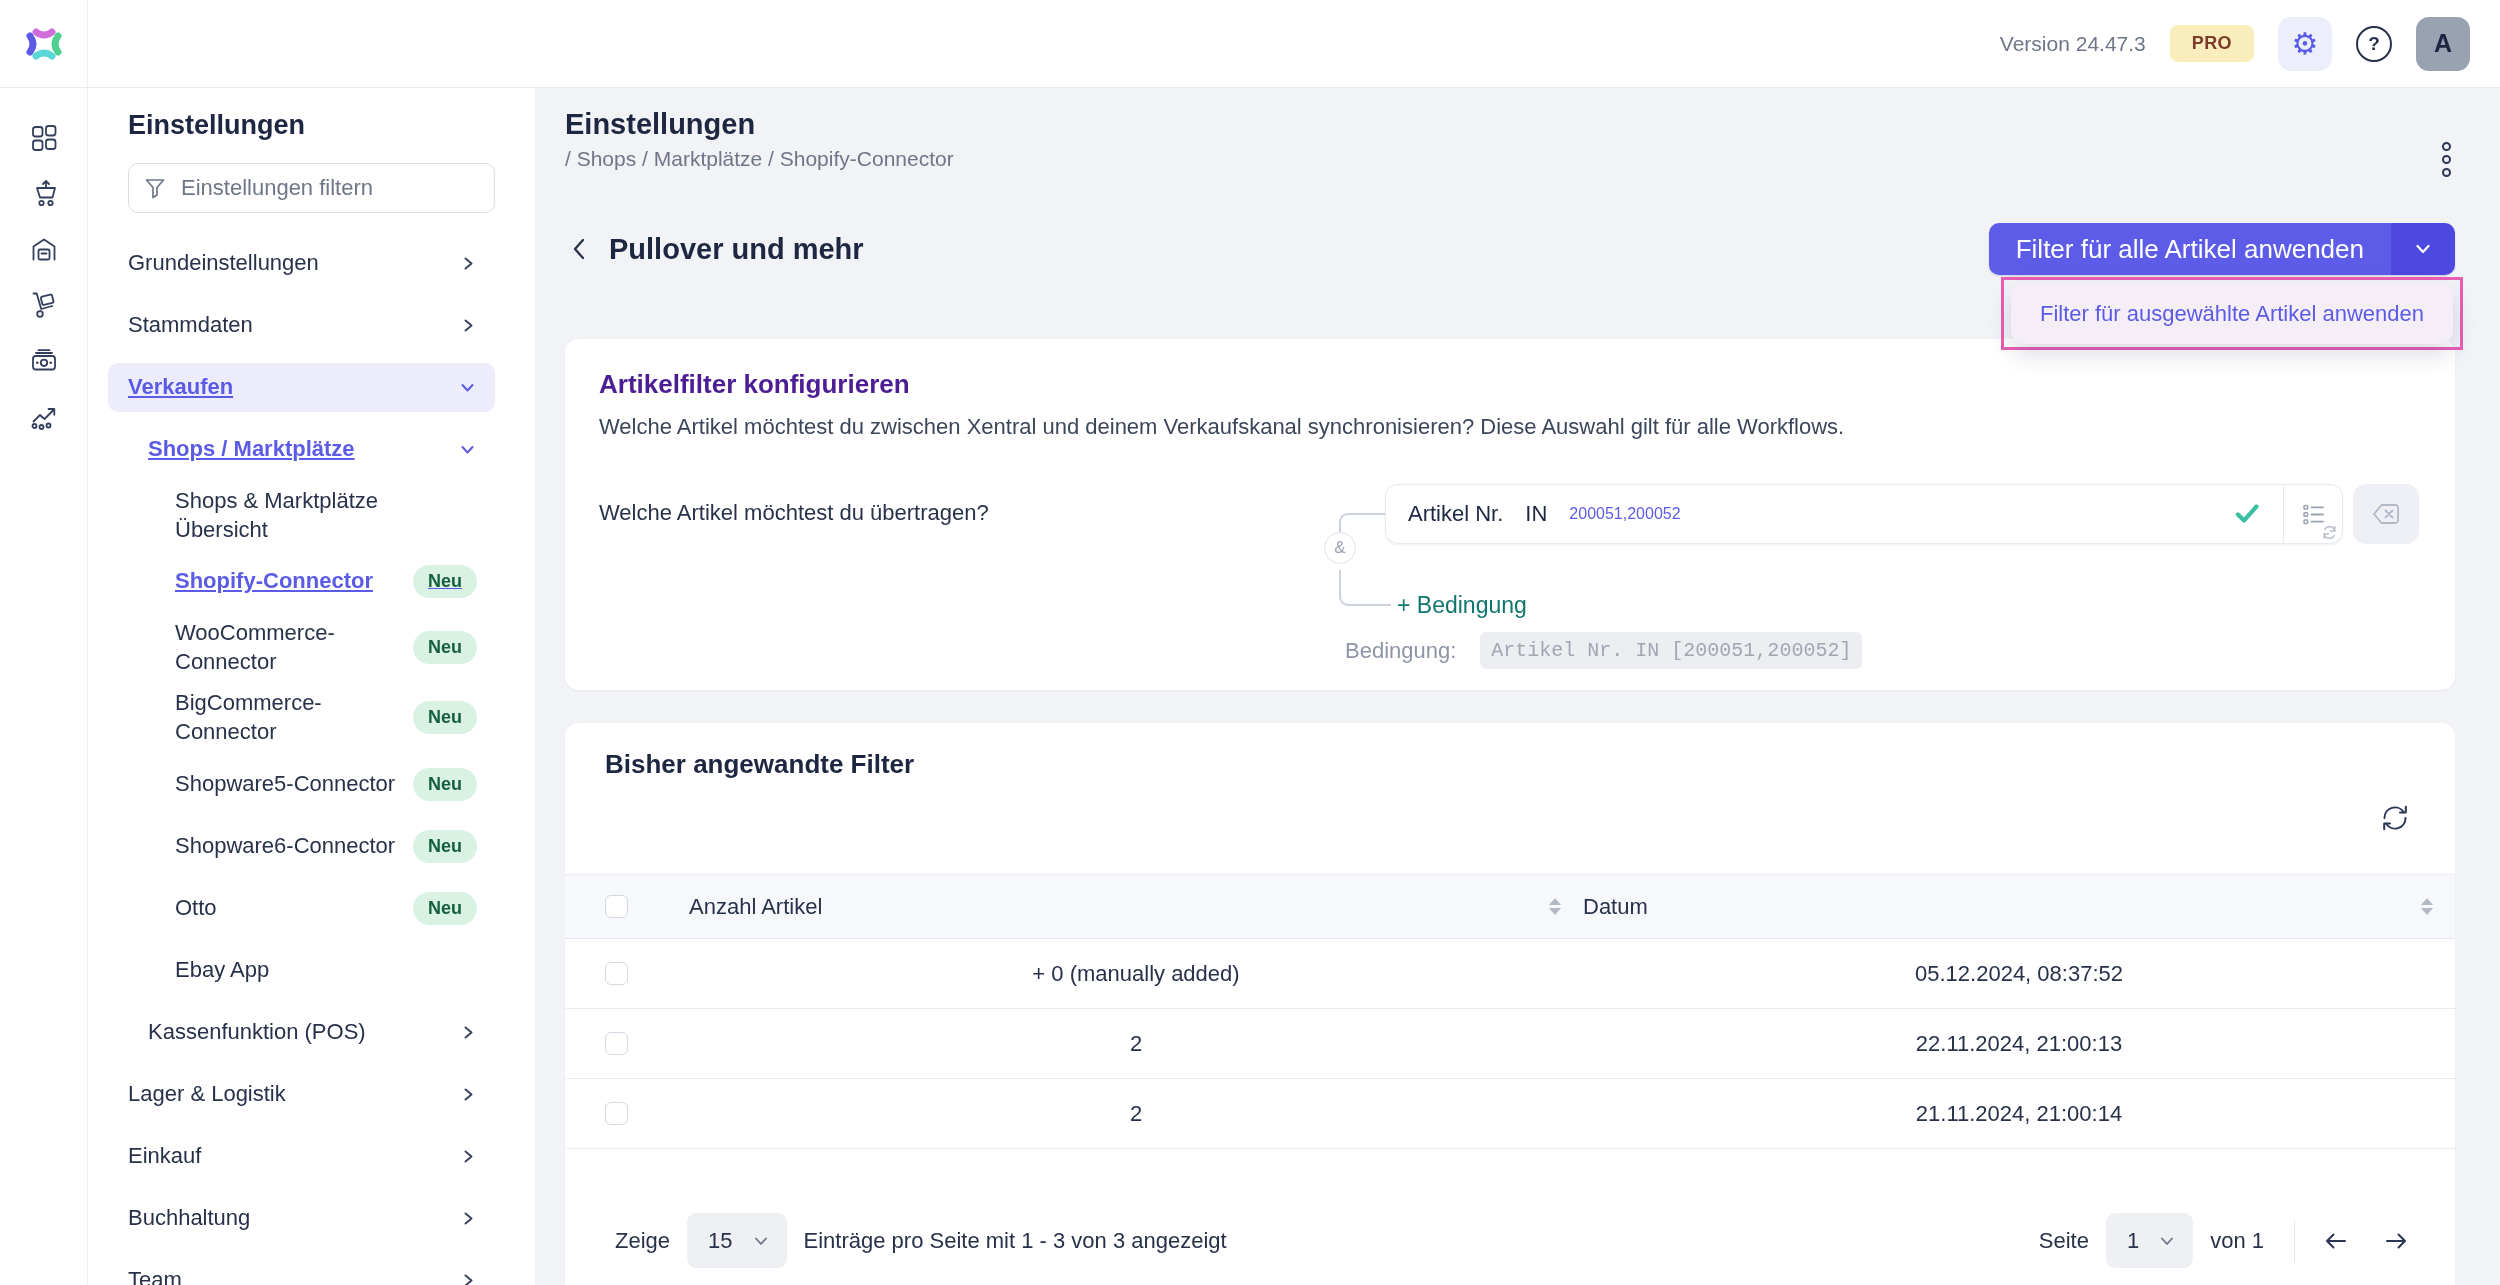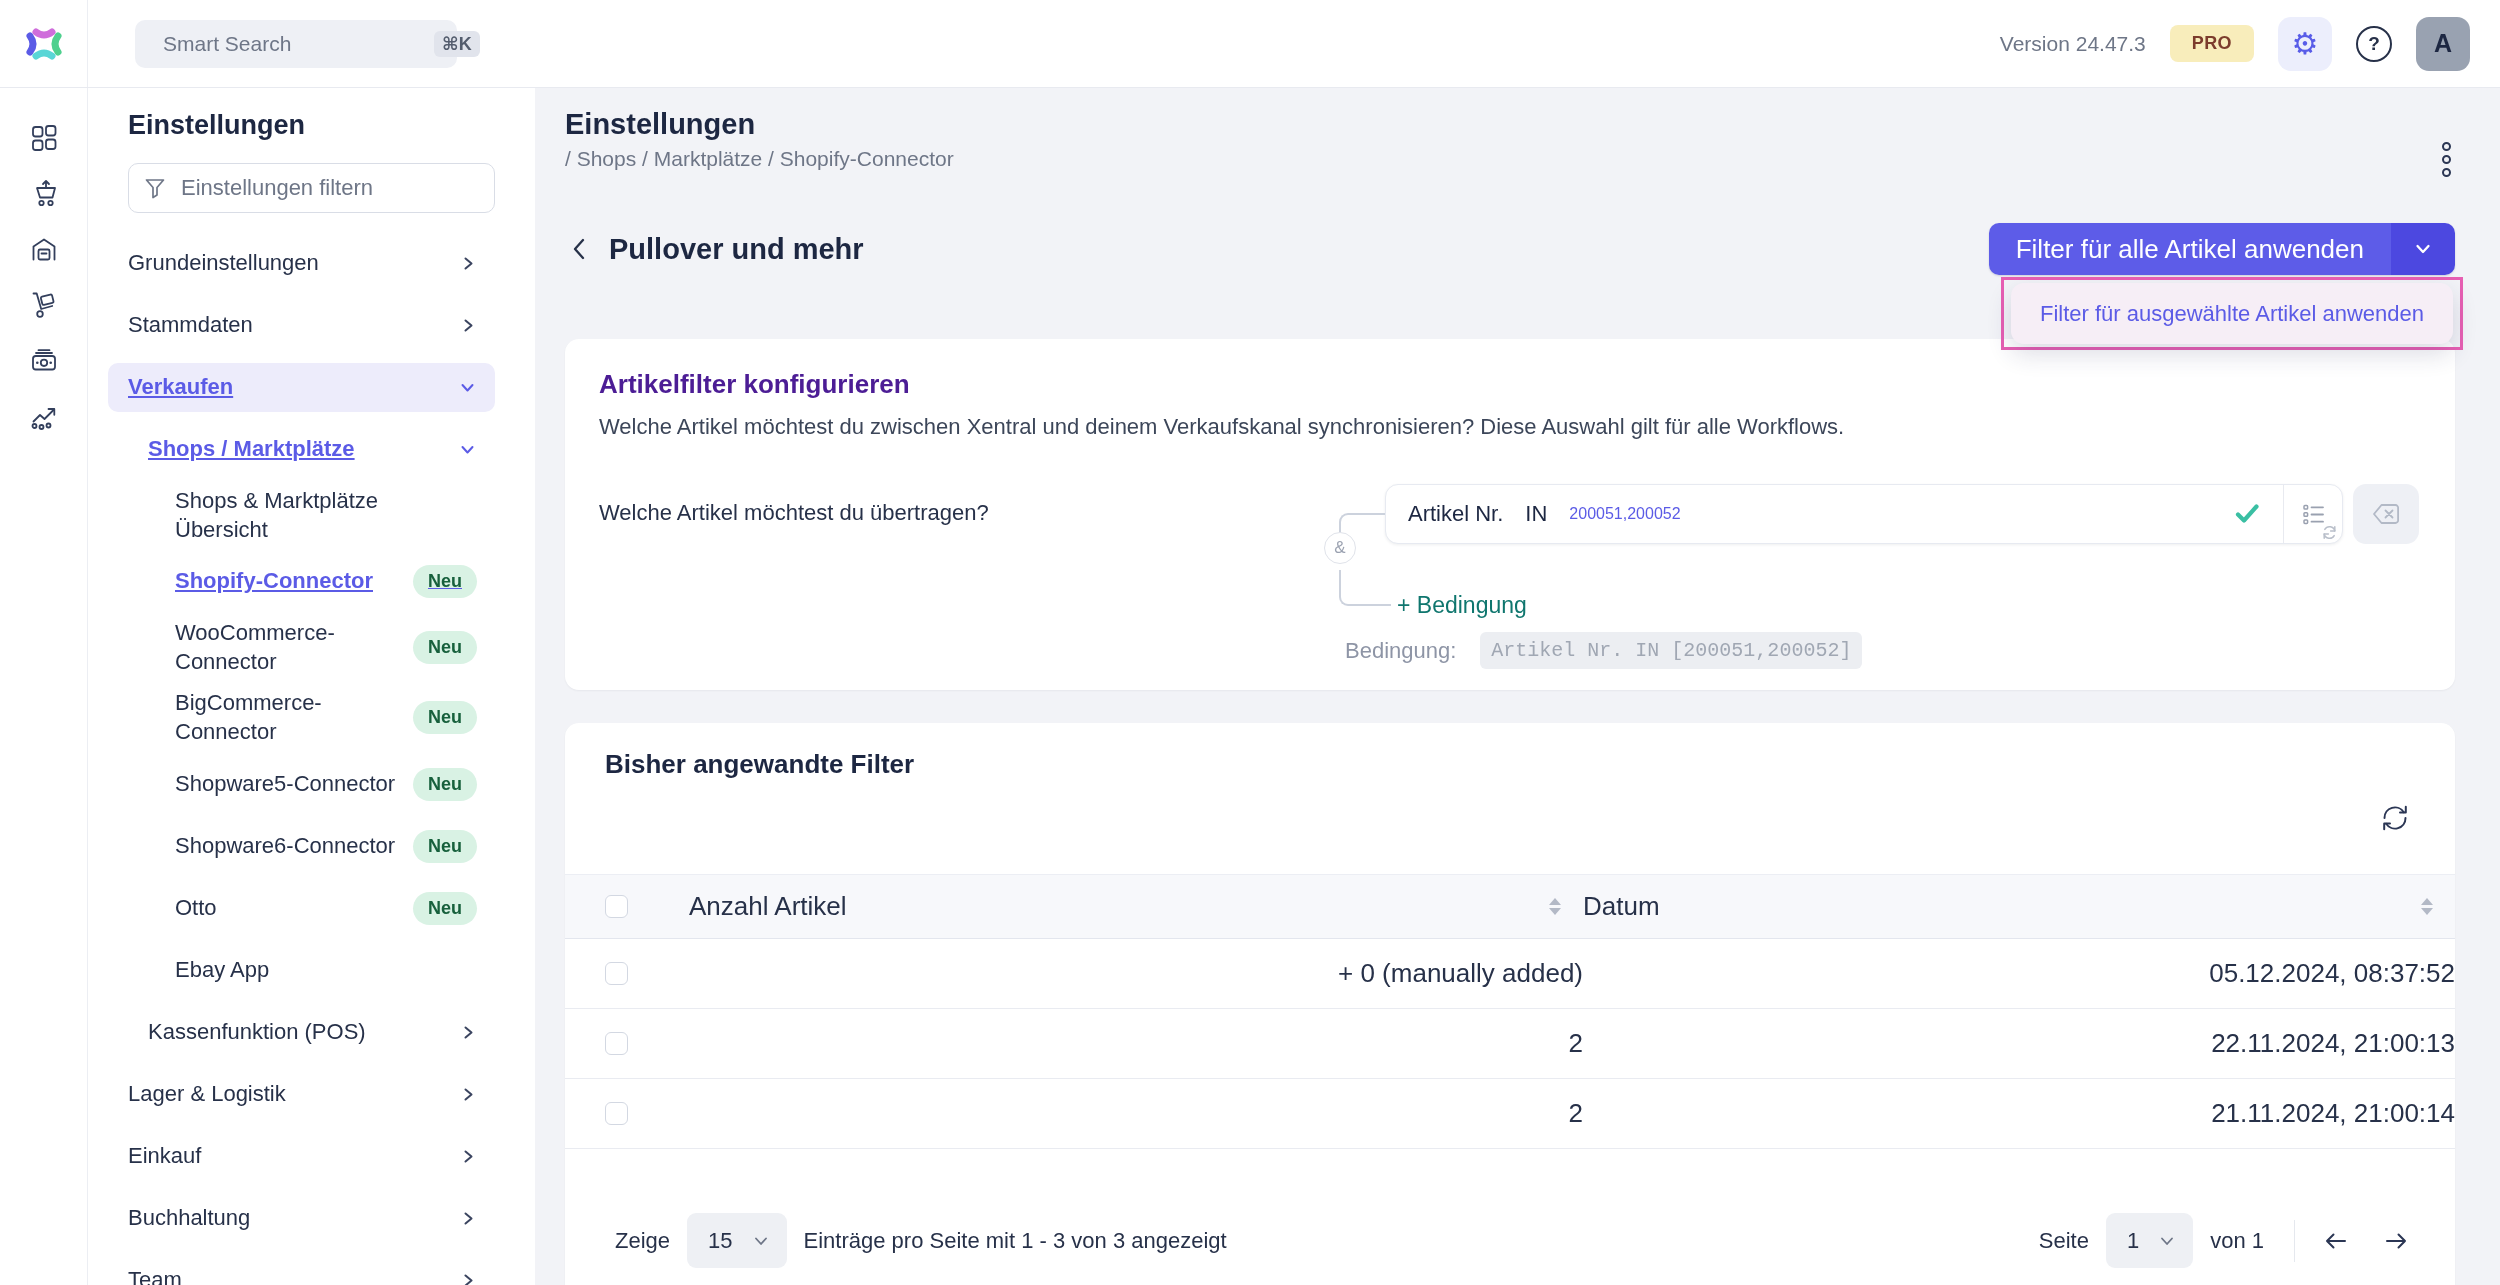--- a/index.html
+++ b/index.html
@@ -176,21 +176,21 @@
     background:#eceef2; border-radius:6px; padding:7px 11px; white-space:nowrap;
   }
 
   
   .card2 { margin-top:33px; height:625px; overflow:hidden; padding-top:26px; }
   .card2 h3 { font-size:26px; font-weight:bold; color:#1d2742; padding:0 40px; }
   .refresh-row { display:flex; justify-content:flex-end; padding:0 44px; margin-top:22px; }
   .refresh-btn { width:32px; height:32px; color:#2b3654; cursor:pointer; }
   table.history { width:100%; border-collapse:collapse; margin-top:40px; }
   .history thead tr { background:#f7f8fb; }
-  .history th, .history td { text-align:right; font-weight:normal; font-size:26px; color:#273149; }
+  .history th, .history td { text-align:center; font-weight:normal; font-size:22px; color:#273149; }
   .history thead tr { border-top:1px solid #eceef4; border-bottom:1px solid #e3e6ee; }
   .history tbody tr { border-bottom:1px solid #e9ebf1; }
   .history th { height:64px; }
   .history td { height:70px; }
   .col-check { width:124px; padding-left:40px; }
   .col-anzahl { width:894px; }
   .th-inner { display:flex; align-items:center; }
   .sorter { margin-left:auto; margin-right:22px; display:flex; flex-direction:column; gap:3px; cursor:pointer; }
   .sorter .up { width:0; height:0; border-left:6px solid transparent; border-right:6px solid transparent; border-bottom:7px solid #b3b9c6; }
   .sorter .down { width:0; height:0; border-left:6px solid transparent; border-right:6px solid transparent; border-top:7px solid #b3b9c6; }
@@ -212,28 +212,20 @@
 <body>
 
 <div class="topbar">
   <div class="logo-cell">
     <svg width="46" height="42" viewBox="0 0 46 42" fill="none">
       <path d="M15 9 Q23 15 31 9" stroke="#cf6ddb" stroke-width="7" stroke-linecap="round" fill="none"></path>
       <path d="M9 13 Q15 21 9 29" stroke="#5b5be6" stroke-width="7" stroke-linecap="round" fill="none"></path>
       <path d="M37 13 Q31 21 37 29" stroke="#4fd08e" stroke-width="7" stroke-linecap="round" fill="none"></path>
       <path d="M15 33 Q23 27 31 33" stroke="#59d6d6" stroke-width="7" stroke-linecap="round" fill="none"></path>
     </svg>
-  </div>
-  <div class="searchbox">
-    <svg width="24" height="24" viewBox="0 0 24 24">
-      <circle cx="10.5" cy="10.5" r="6.8" stroke="#555f72" stroke-width="1.8" fill="none"></circle>
-      <path d="M15.6 15.6 L20.5 20.5" stroke="#555f72" stroke-width="1.8" stroke-linecap="round"></path>
-    </svg>
-    <input type="text" placeholder="Smart Search" style="">
-    <span class="kbd-chip">⌘K</span>
   </div>
   <div class="topbar-right">
     <span class="version">Version 24.47.3</span>
     <span class="pro-badge">PRO</span>
     <div class="gear-btn">
       <span>⚙</span>
     </div>
     <div class="help-btn">
       <span>?</span>
     </div>

